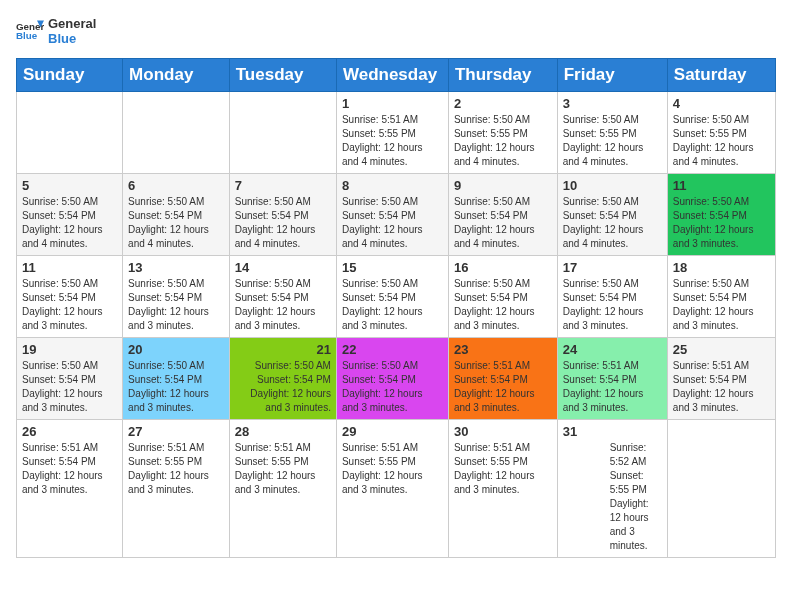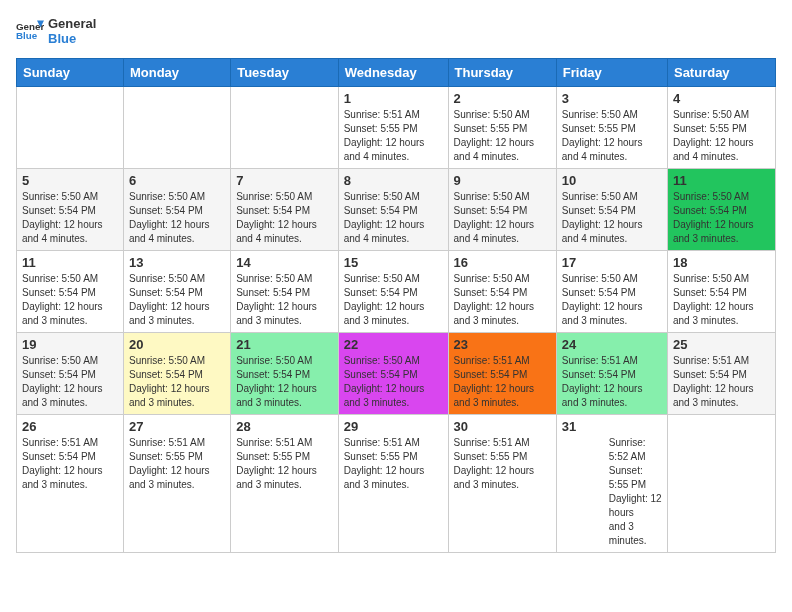--- a/index.html
+++ b/index.html
@@ -40,21 +40,21 @@
     .calendar {
       width: 100%;
       border-collapse: collapse;
       border: 1px solid #ccc;
     }
     .calendar th {
       background: #2a7fd4;
       color: #fff;
       text-align: left;
       padding: 6px 6px;
-      font-size: 13px;
+      font-size: 17px;
       font-weight: bold;
       border: 1px solid #1a6ab5;
     }
     .calendar td {
       border: 1px solid #ccc;
       vertical-align: top;
       padding: 4px 5px;
       width: 113px;
       min-height: 80px;
       font-size: 10.5px;
@@ -249,28 +249,28 @@
         </td>
       </tr>
       <tr>
         <td style="background: rgb(245, 245, 245);">
           <span class="day-num">19</span>
           <div class="day-info" style="white-space: pre-line;">Sunrise: 5:50 AM
 Sunset: 5:54 PM
 Daylight: 12 hours
 and 3 minutes.</div>
         </td>
-        <td style="background: #fef9c3;">
+        <td style="background: #7dd3fc;">
           <span class="day-num">20</span>
           <div class="day-info" style="white-space: pre-line;">Sunrise: 5:50 AM
 Sunset: 5:54 PM
 Daylight: 12 hours
 and 3 minutes.</div>
         </td>
-        <td style="background: #86efac;">
+        <td style="background: #84cc16; text-align: right;">
           <span class="day-num">21</span>
           <div class="day-info" style="white-space: pre-line;">Sunrise: 5:50 AM
 Sunset: 5:54 PM
 Daylight: 12 hours
 and 3 minutes.</div>
         </td>
         <td style="background: #d946ef;">
           <span class="day-num">22</span>
           <div class="day-info" style="white-space: pre-line;">Sunrise: 5:50 AM
 Sunset: 5:54 PM

